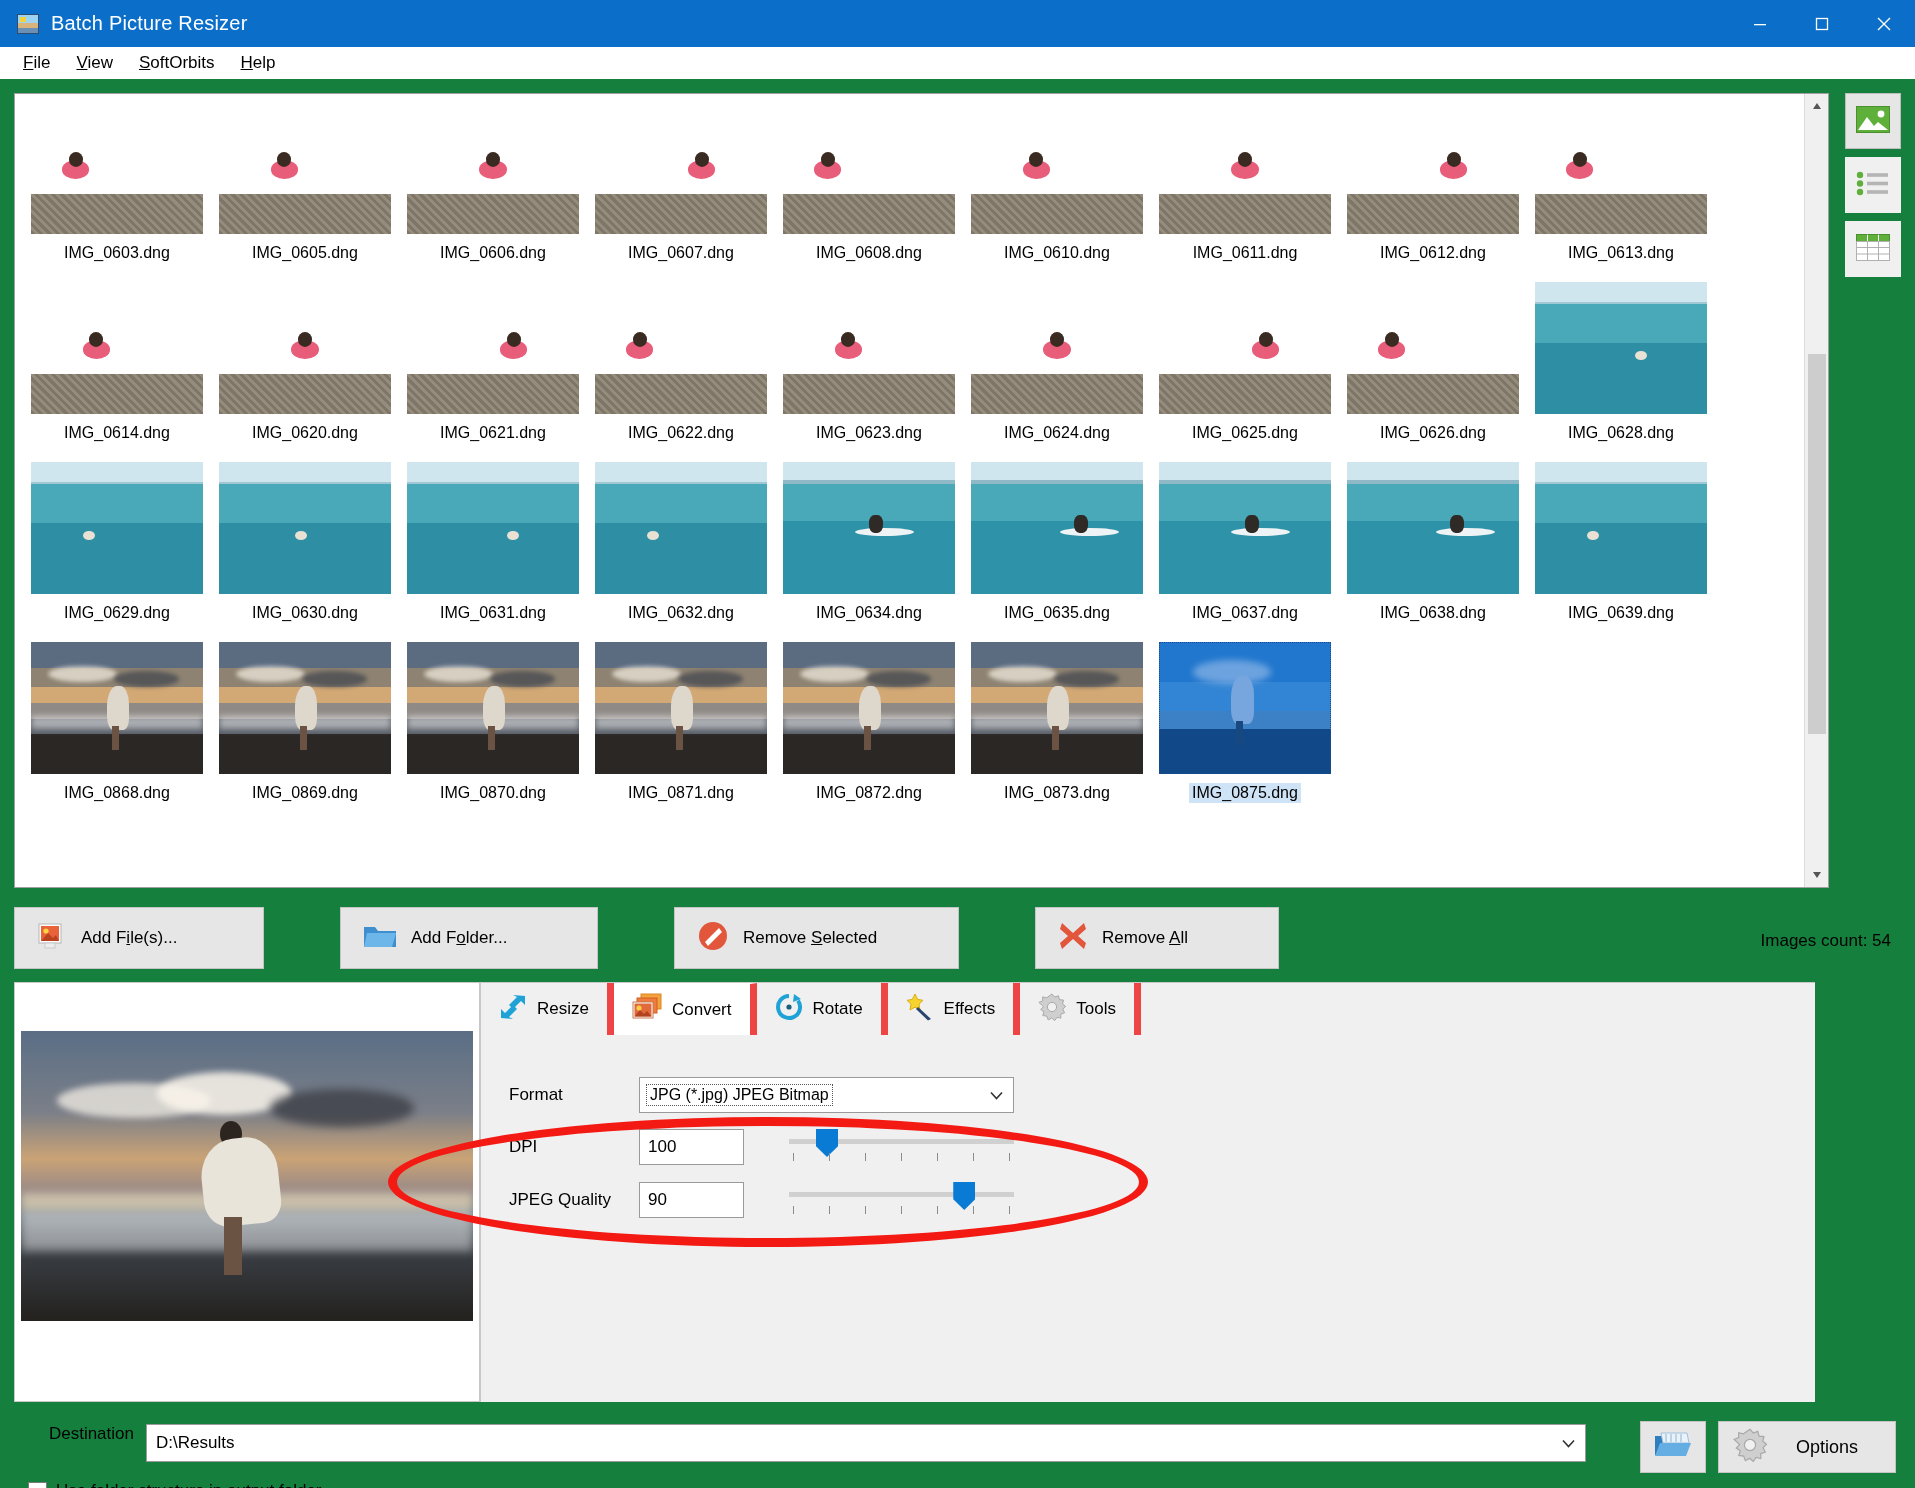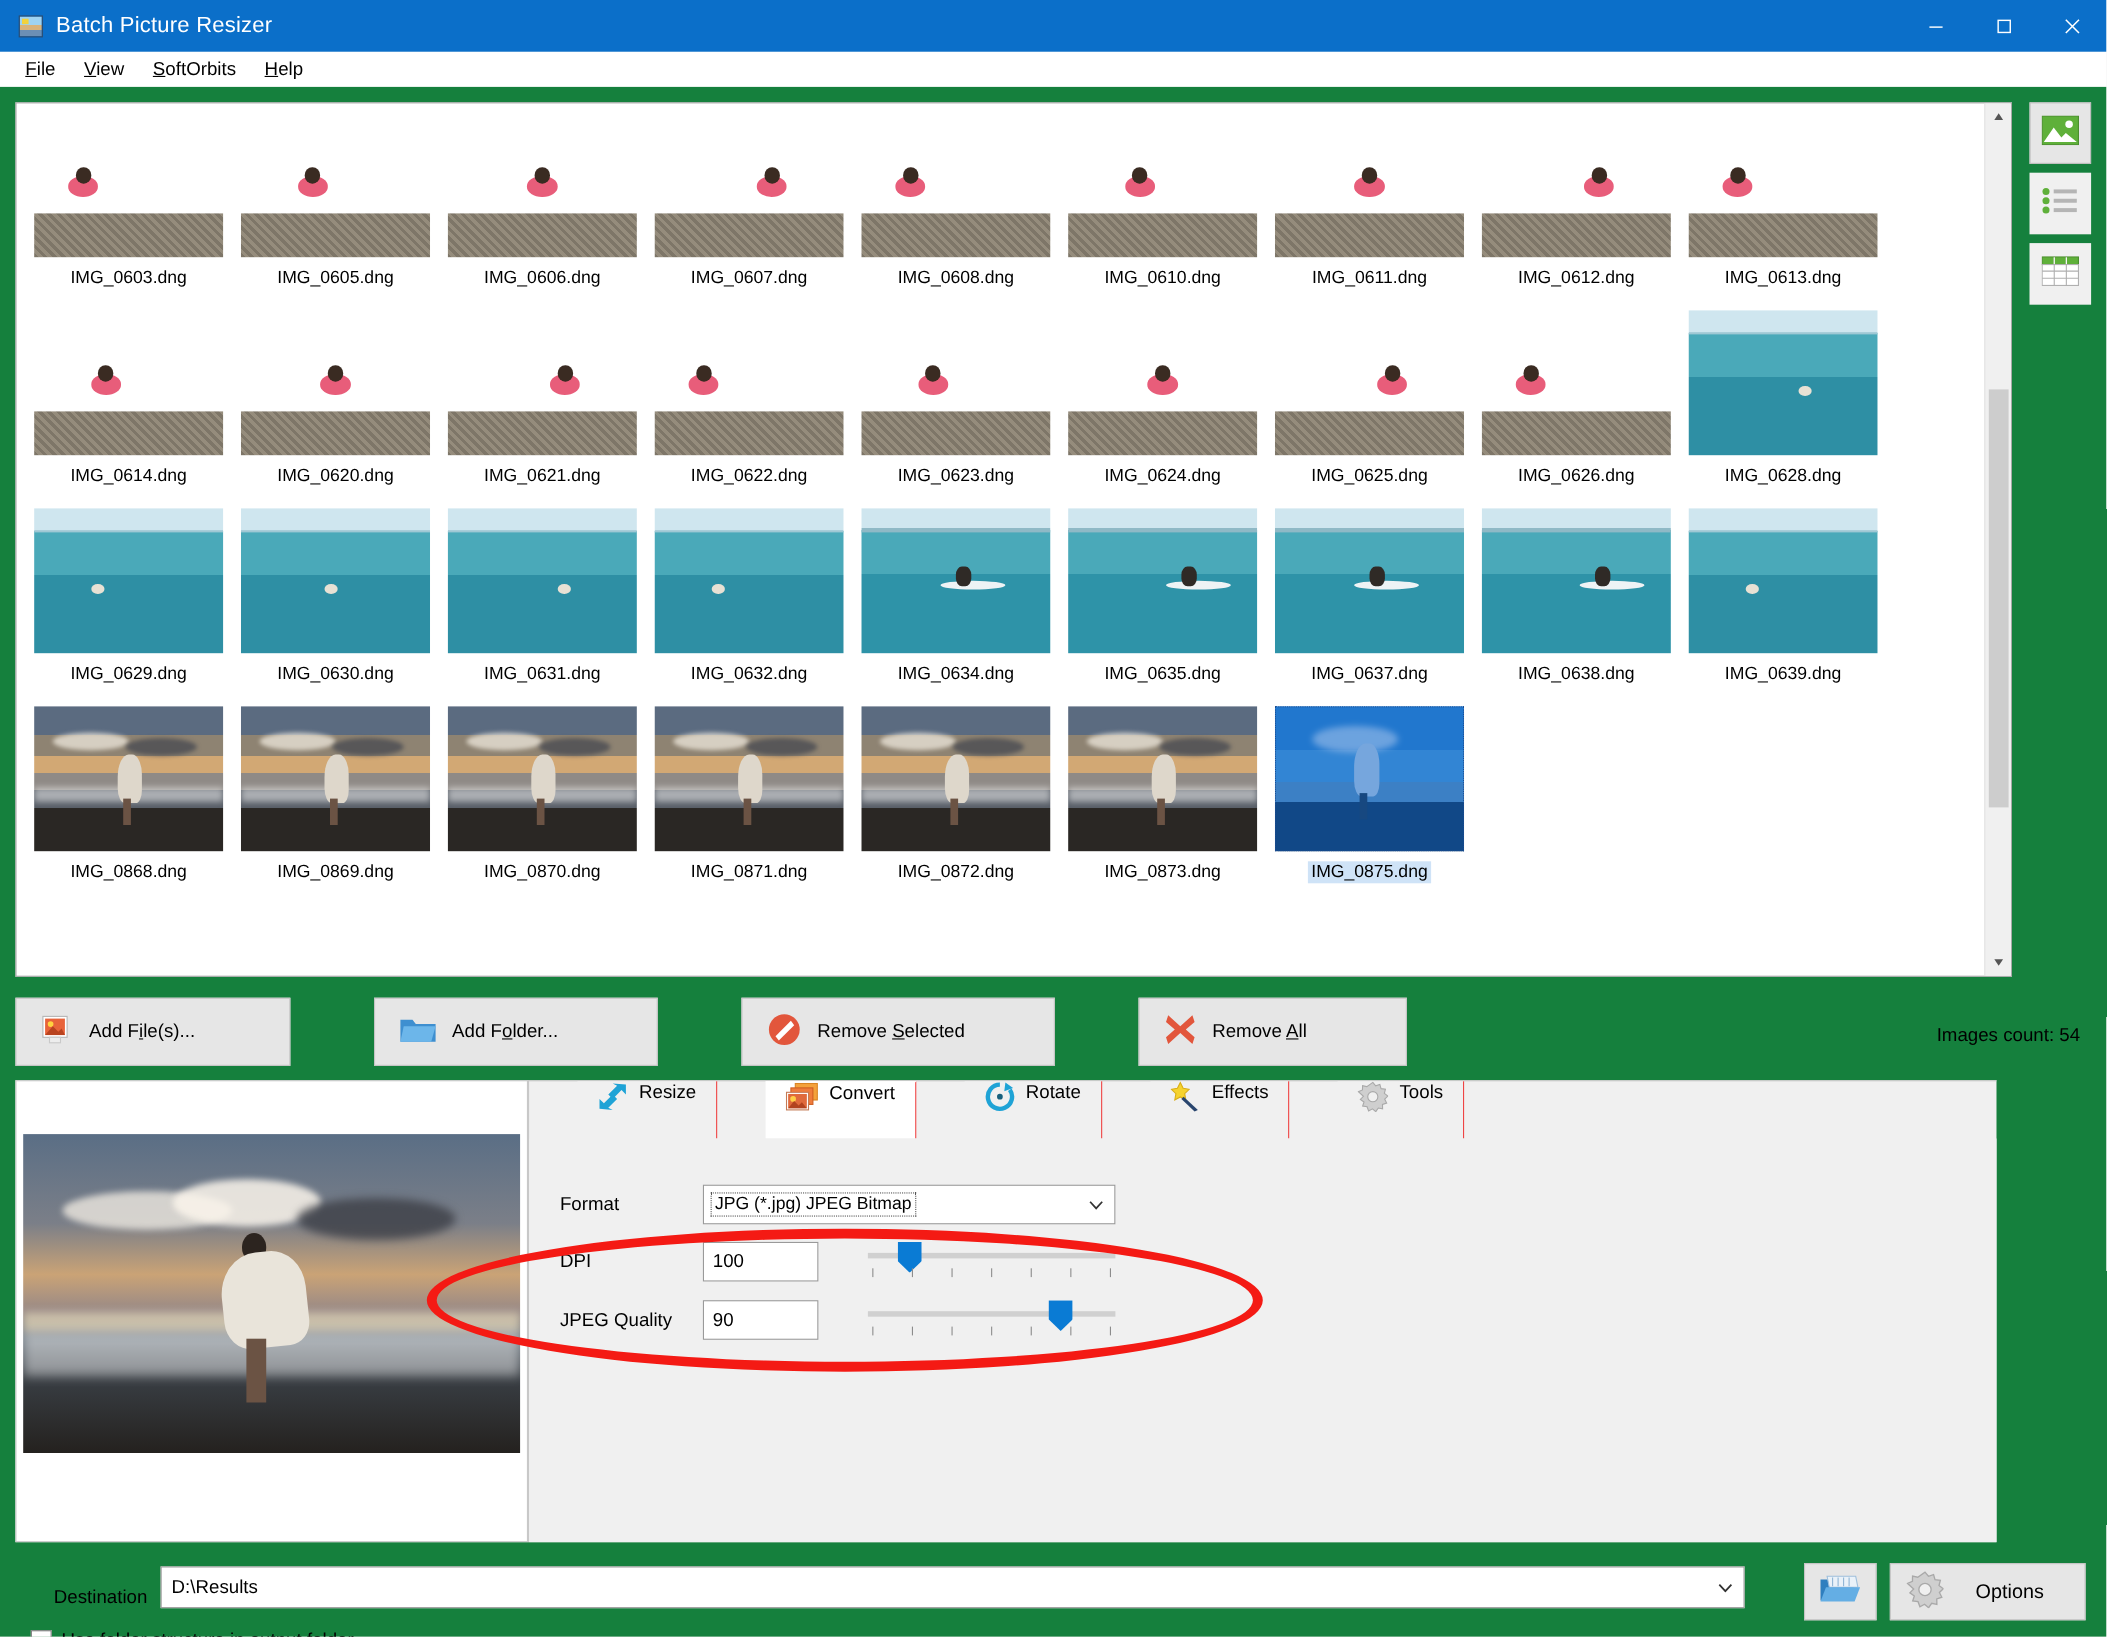--- a/index.html
+++ b/index.html
@@ -101,24 +101,23 @@
     overflow:hidden;
   }
 
   
   #panel{
     position:absolute; left:480px; top:903px; width:1335px; height:420px;
     background:#f0f0f0; border-top:1px solid #c8c8c8; border-left:1px solid #c8c8c8;
   }
   #tabs{ position:absolute; left:0; top:-0px; height:52px; display:flex; }
   .tab{
-    height:52px; display:flex; align-items:flex-start; gap:10px; padding:0 18px;
-    font-size:17px; color:#000; background:#f0f0f0; border-right:1px solid #ef4444;
+    height:52px; display:flex; align-items:center; gap:10px; padding:0 18px;
+    font-size:17px; color:#000; background:#f0f0f0; border-right:7px solid #ef4444;
     cursor:default;
-    margin-left:44px;
   }
   .tab.active{ background:#fff; border-top:1px solid #fff; }
 
   #form{ position:absolute; left:0; top:52px; right:0; bottom:0; background:#f0f0f0; }
   .frow{ position:absolute; display:flex; align-items:center; }
   .flabel{ font-size:17px;color:#000; width:130px; }
   .fcombo{
     width:375px;height:36px;background:#fff;border:1px solid #9a9a9a;
     display:flex;align-items:center;justify-content:space-between;padding:0 0 0 7px;
     font-size:16px;color:#000;
@@ -140,21 +139,21 @@
   }
 
   
   #ellipse{
     position:absolute; left:388px; top:1038px; width:760px; height:130px;
     border:9px solid #f41a14; border-radius:50%;
     pointer-events:none;
   }
 
   
-  #dest-row{ position:absolute; left:14px; top:1345px; display:flex; align-items:flex-end; }
+  #dest-row{ position:absolute; left:14px; top:1345px; display:flex; align-items:flex-start; }
   #dest-label{ font-size:17px;color:#000;width:120px;text-align:right;margin-right:12px; }
   #dest-combo{
     width:1440px;height:38px;background:#fff;border:1px solid #9a9a9a;
     display:flex;align-items:center;justify-content:space-between;padding-left:9px;
     font-size:17px;color:#000;
   }
   #dest-combo .chev{ width:34px;height:36px;display:flex;align-items:center;justify-content:center;color:#333; }
   #browse{
     position:absolute; left:1640px; top:1342px; width:66px;height:52px;
     background:#e6e6e6;border:1px solid #c4c4c4;display:flex;align-items:center;justify-content:center;

